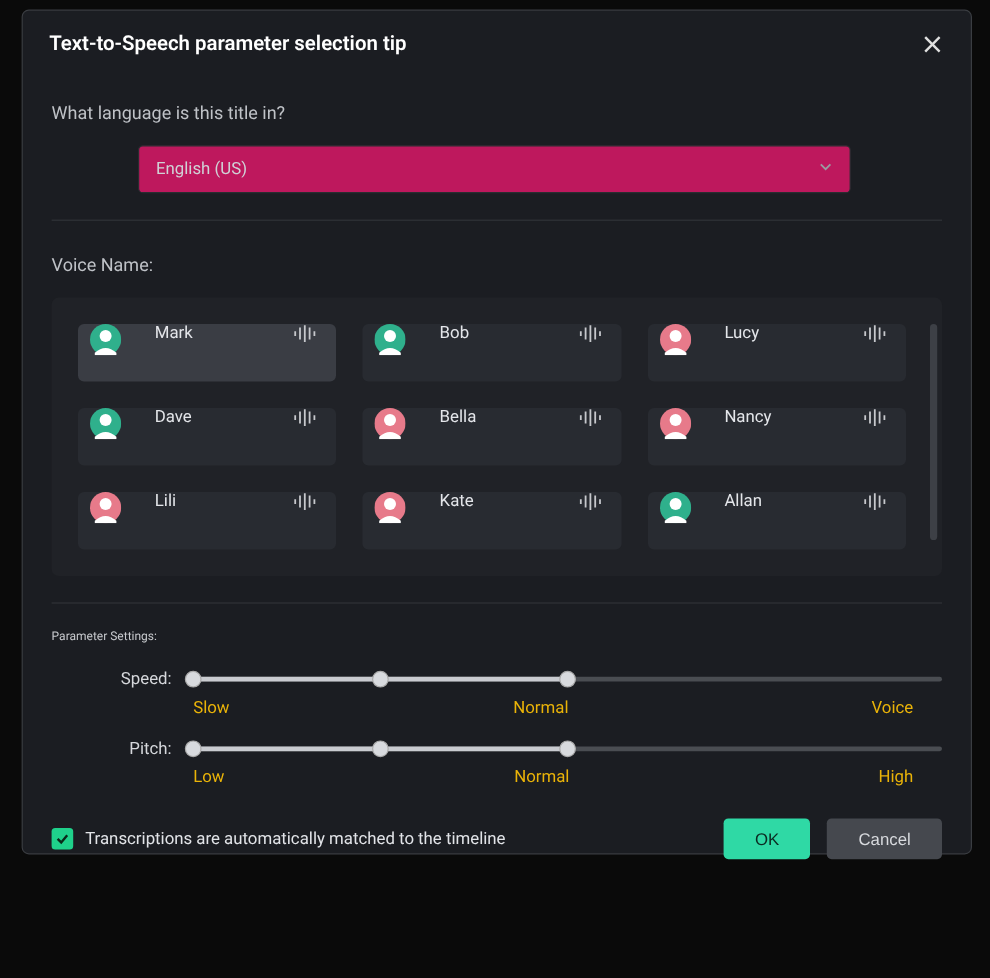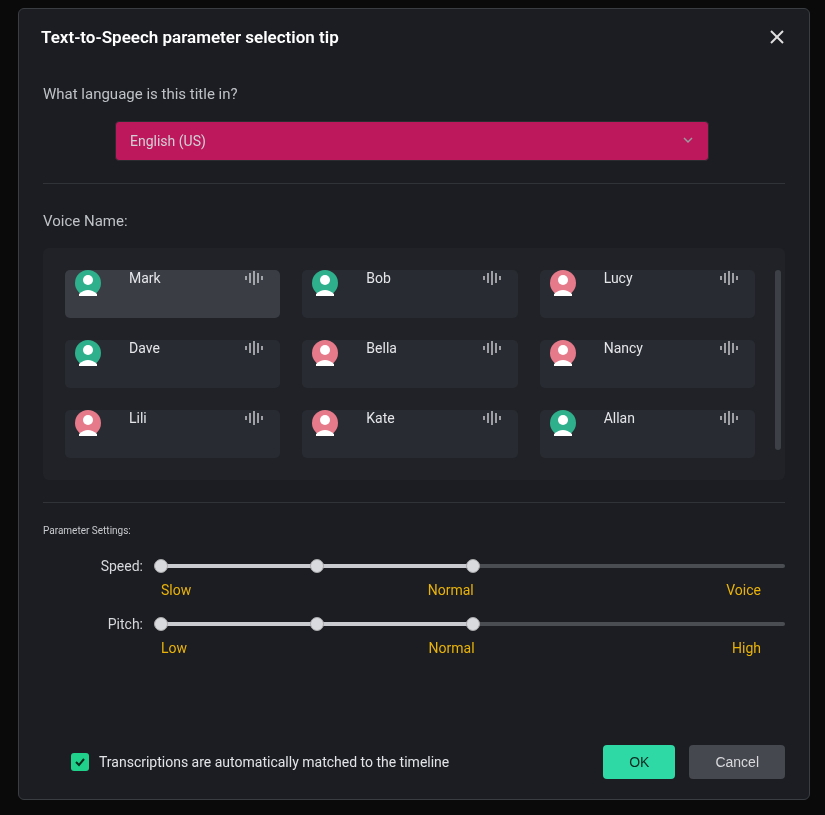--- a/index.html
+++ b/index.html
@@ -7,21 +7,21 @@
   width: 825px; height: 815px;
   background: #0a0a0a;
   font-family: -apple-system, BlinkMacSystemFont, "Segoe UI", Roboto, sans-serif;
   color: #d4d4d4;
   display: flex; align-items: center; justify-content: center;
   position: relative; overflow: hidden;
 }
 .dialog {
   position: absolute;
   left: 18px; top: 8px;
-  width: 792px; height: 792px;
+  width: 792px; height: 704px;
   background: #1b1d22;
   border: 1px solid #3a3d42;
   border-radius: 6px;
   display: flex; flex-direction: column;
   padding: 0;
 }
 .dialog-header {
   display: flex; align-items: center; justify-content: space-between;
   padding: 18px 22px 10px 22px;
 }
@@ -114,21 +114,20 @@
 .tick-labels {
   display:flex; justify-content:space-between;
   padding-left: 118px; padding-right: 24px;
   color:#eab308; font-size:14px; margin-bottom: 16px;
 }
 .tick-labels .mid { position: relative; left: -8px; }
 .footer {
   display:flex; align-items:center; justify-content:space-between;
   padding: 10px 24px 20px 24px;
   margin-top: auto;
-  margin-left: 28px;
 }
 .check-row { display:flex; align-items:center; gap:10px; }
 .checkbox {
   width:18px; height:18px; border-radius:3px;
   background:#1fd18b; display:flex; align-items:center; justify-content:center;
   color:#0a2a1a;
 }
 .check-text { color:#e2e4e8; font-size:14px; }
 .btns { display:flex; gap:14px; }
 .btn {

